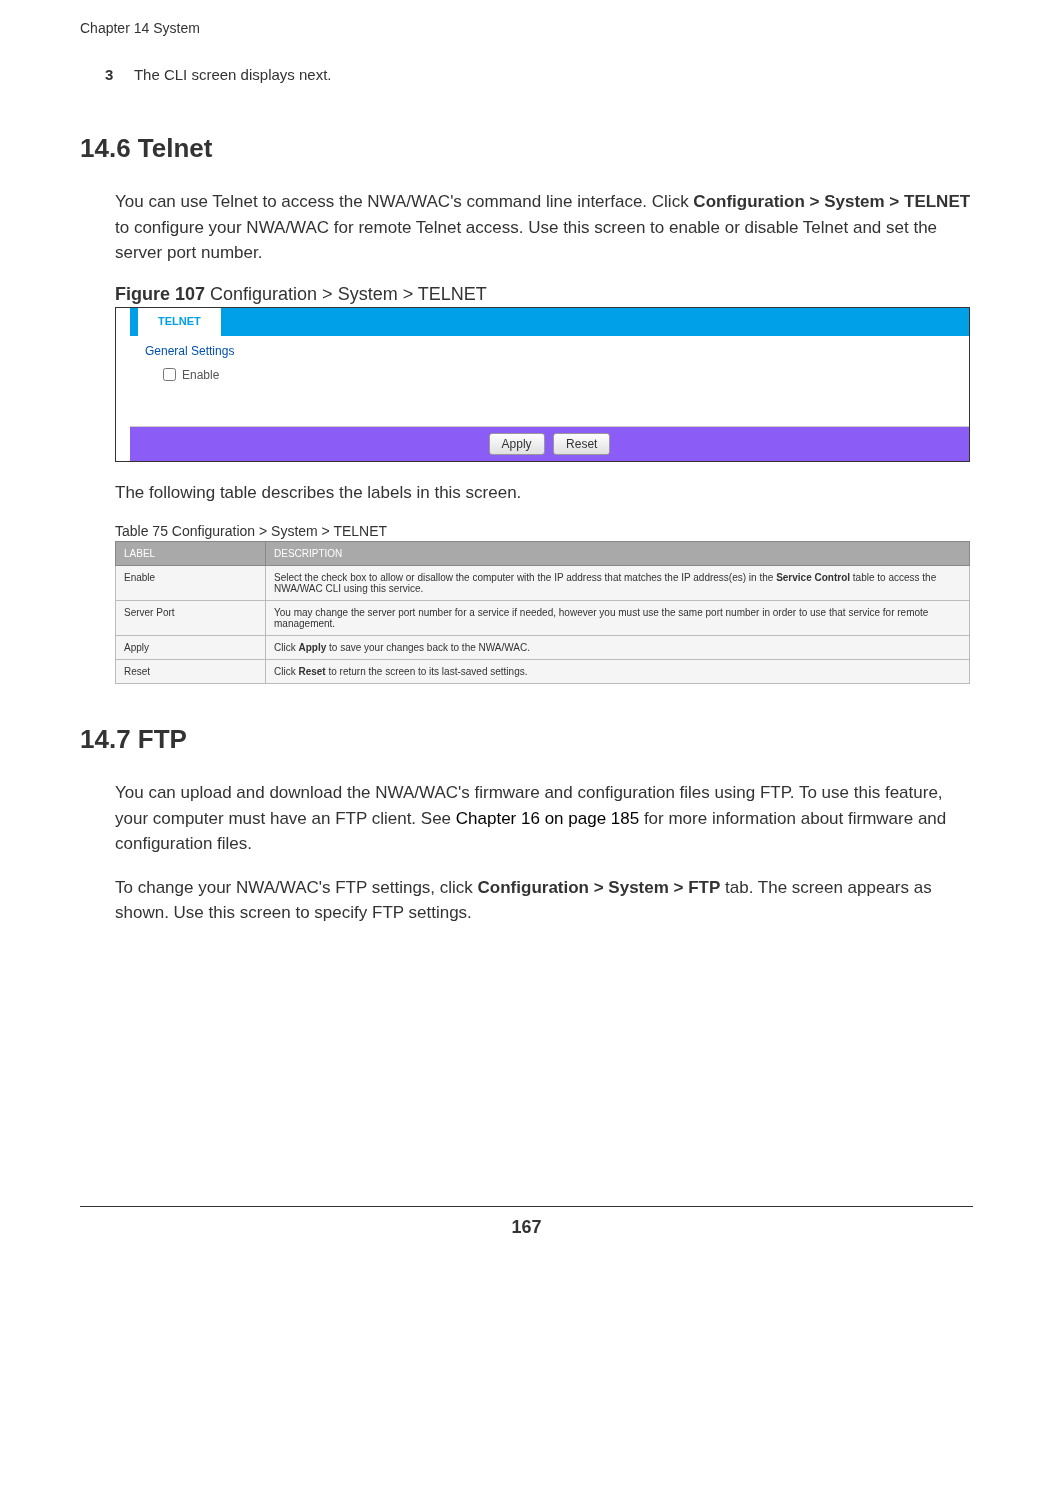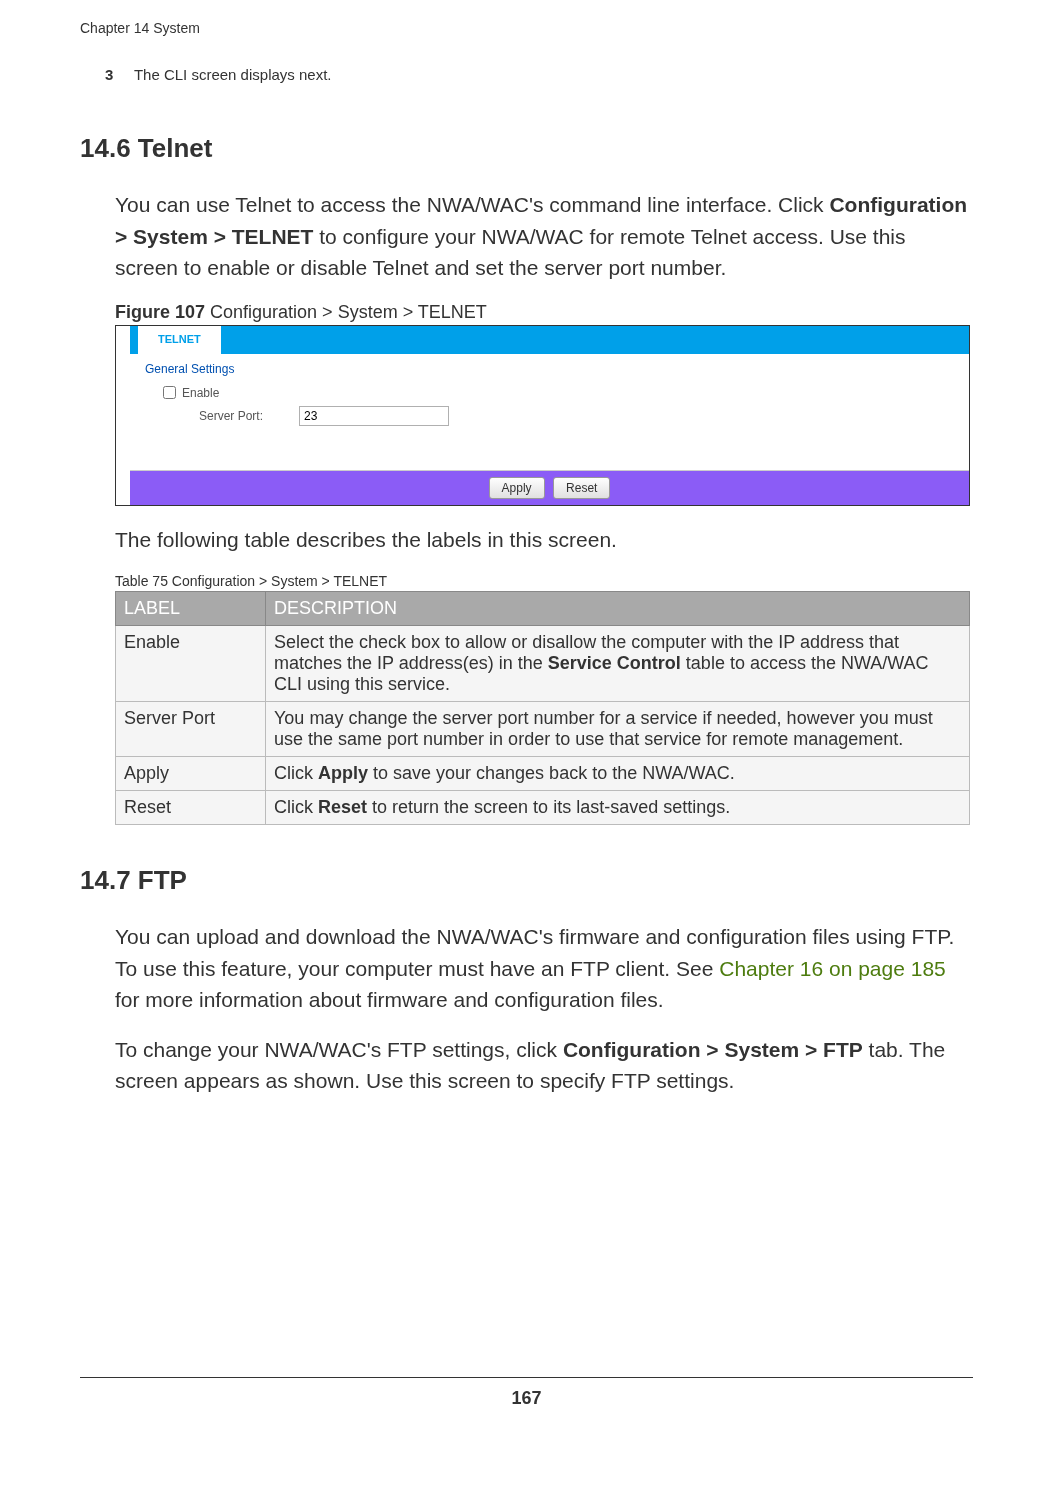--- a/index.html
+++ b/index.html
@@ -31,21 +31,21 @@
       width: 25px;
     }
     .section-heading {
       font-size: 26px;
       font-weight: bold;
       color: #333;
       margin-bottom: 25px;
     }
     .body-text {
       margin-left: 35px;
-      font-size: 21px;
+      font-size: 17px;
       line-height: 1.5;
       margin-bottom: 18px;
     }
     .bold-inline {
       font-weight: bold;
     }
     .figure-label {
       margin-left: 35px;
       font-size: 18px;
       margin-bottom: 2px;
@@ -127,42 +127,42 @@
     }
     .table-caption {
       margin-left: 35px;
       font-size: 14px;
       margin-bottom: 2px;
     }
     table.desc-table {
       margin-left: 35px;
       border-collapse: collapse;
       width: 855px;
-      font-size: 18px;
+      font-size: 10px;
       margin-bottom: 40px;
     }
     table.desc-table th {
       background: #a9a9a9;
       color: #fff;
       text-align: left;
       padding: 6px 8px;
       border: 1px solid #888;
       font-weight: normal;
     }
     table.desc-table td {
       background: #f5f5f5;
       padding: 6px 8px;
       border: 1px solid #bbb;
       vertical-align: top;
     }
     table.desc-table td:first-child {
       width: 150px;
     }
     .link {
-      color: #4d7c0f;
+      color: #000000;
     }
     .footer {
       position: relative;
       margin-top: 280px;
       border-top: 1px solid #333;
       text-align: center;
       padding-top: 8px;
       font-size: 13px;
     }
     .page-num {
@@ -195,24 +195,20 @@
 <div class="screenshot-box">
   <div class="tab-strip">
     <div class="tab-active">TELNET</div>
   </div>
   <div class="panel-inner">
     <div class="general-settings">General Settings</div>
     <div class="form-row">
       <input type="checkbox" style="">
       <span>Enable</span>
     </div>
-    <div class="form-row">
-      <span class="form-label-indent">Server Port:</span>
-      <input class="form-input-box" type="text" value="23" style="">
-    </div>
     <div class="spacer-30"></div>
   </div>
   <div class="button-bar">
     <span class="ui-button">Apply</span>
     <span class="ui-button">Reset</span>
   </div>
 </div>
 
 <p class="body-text">The following table describes the labels in this screen.</p>
 

